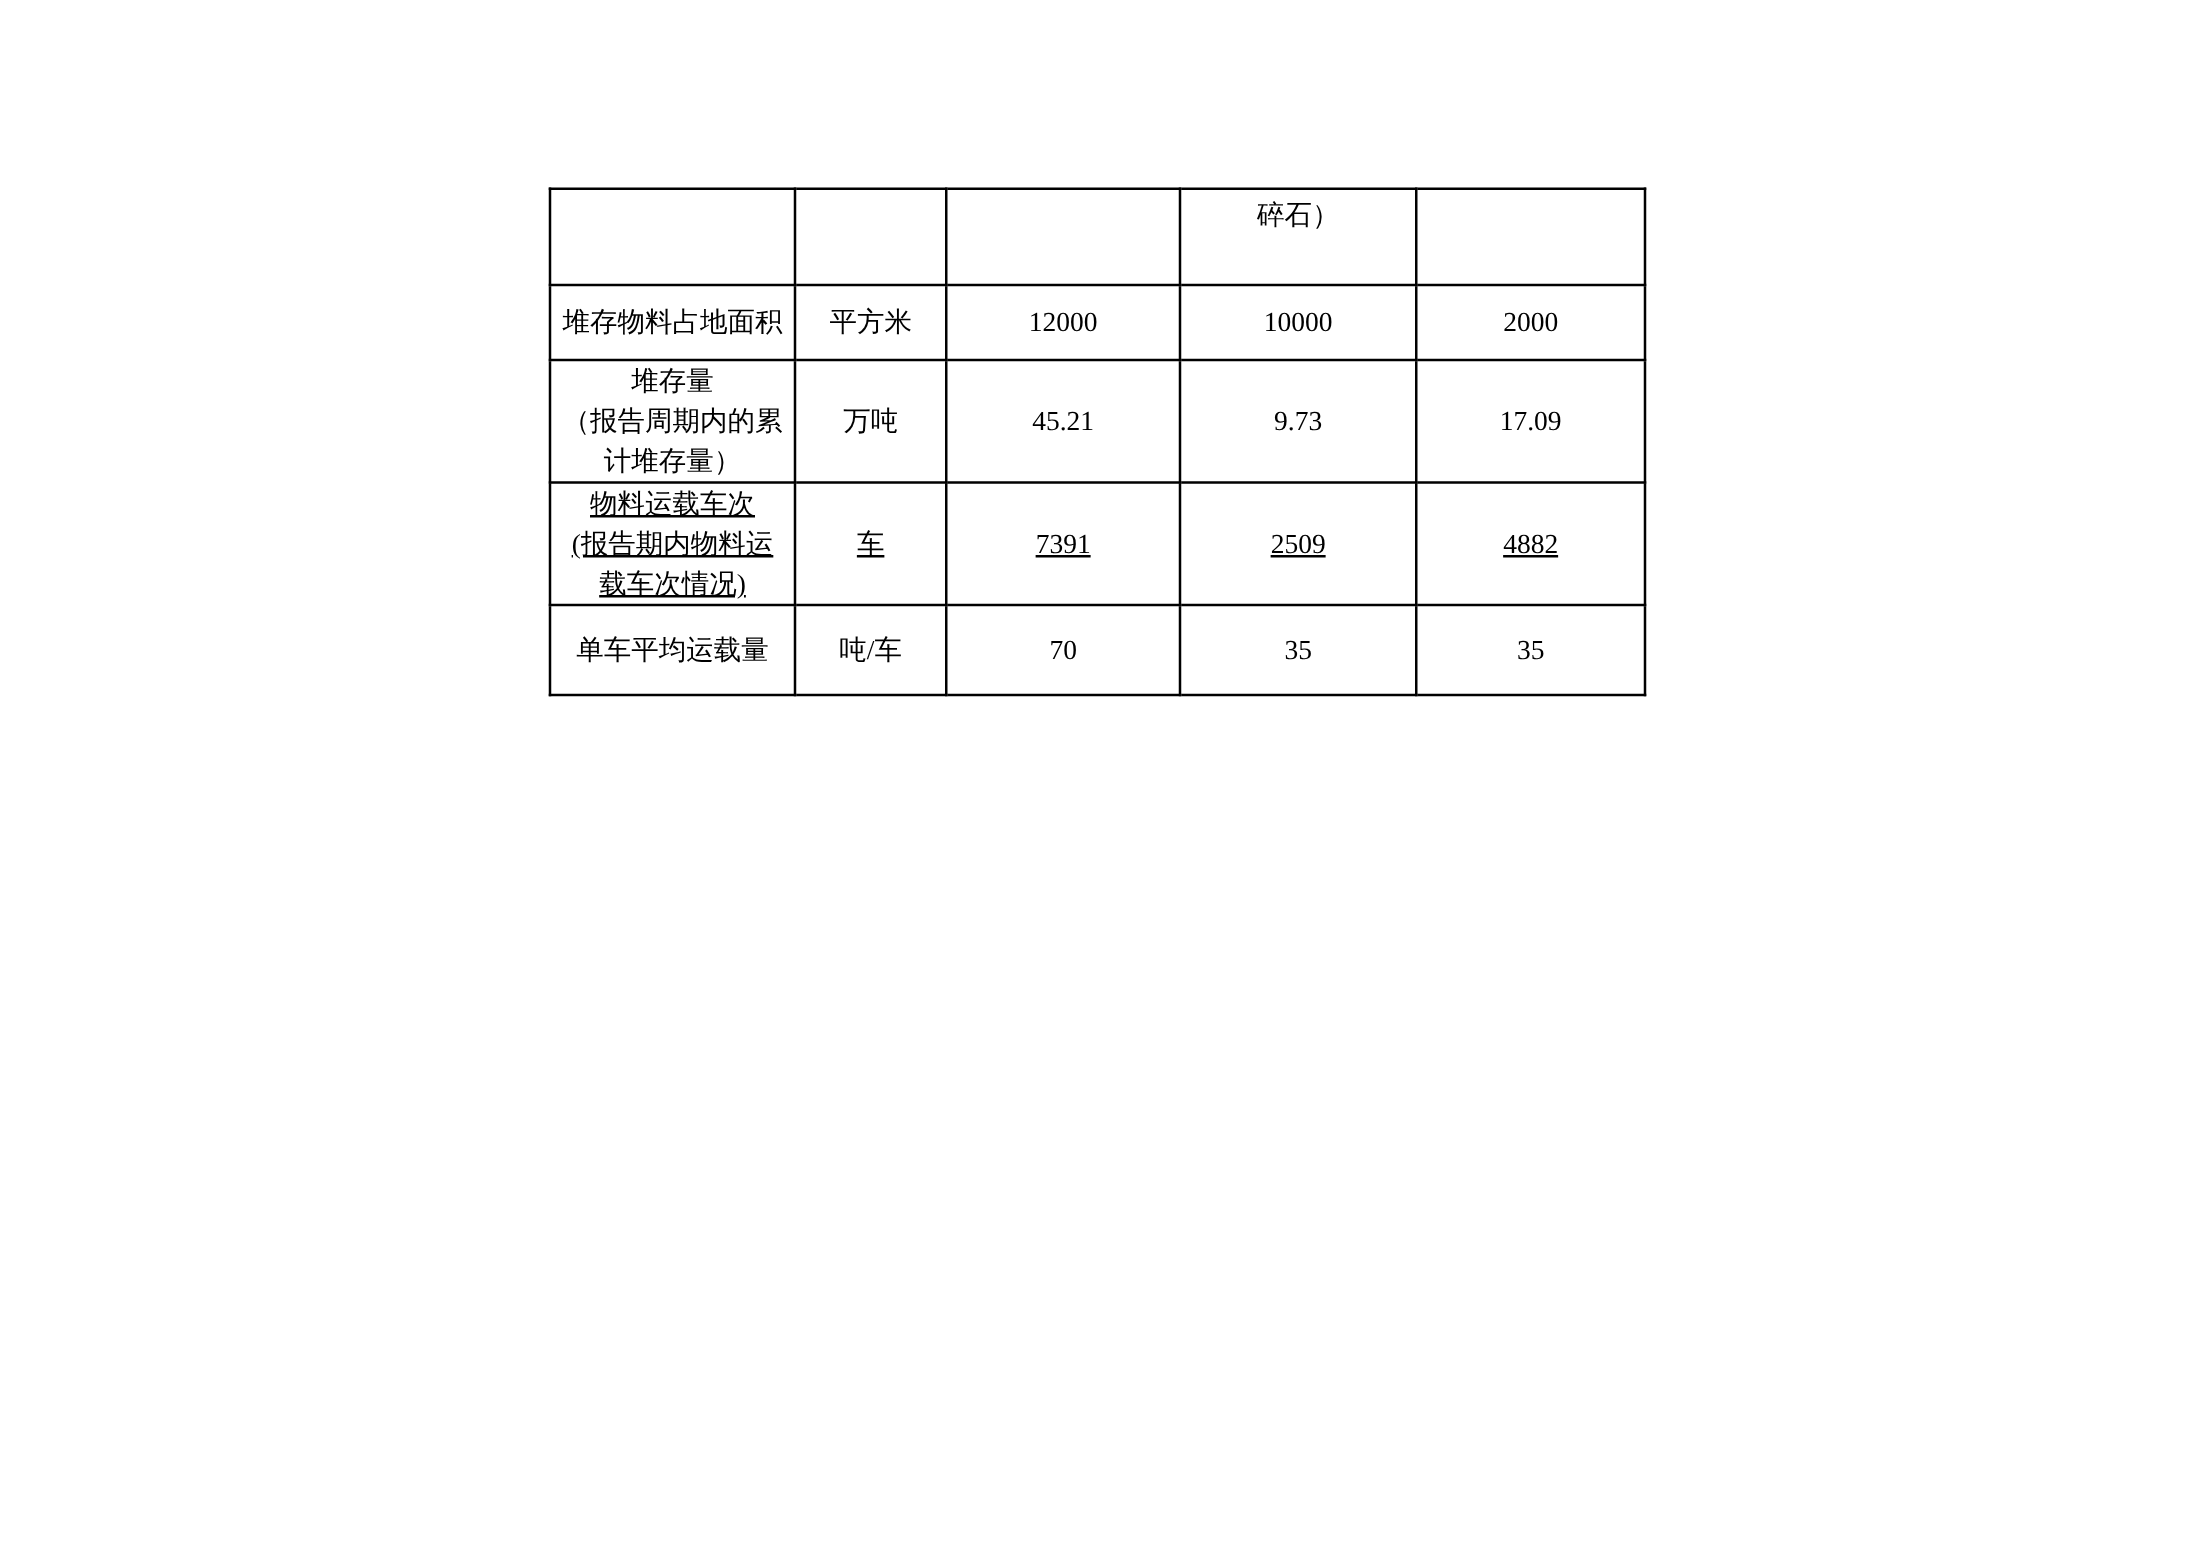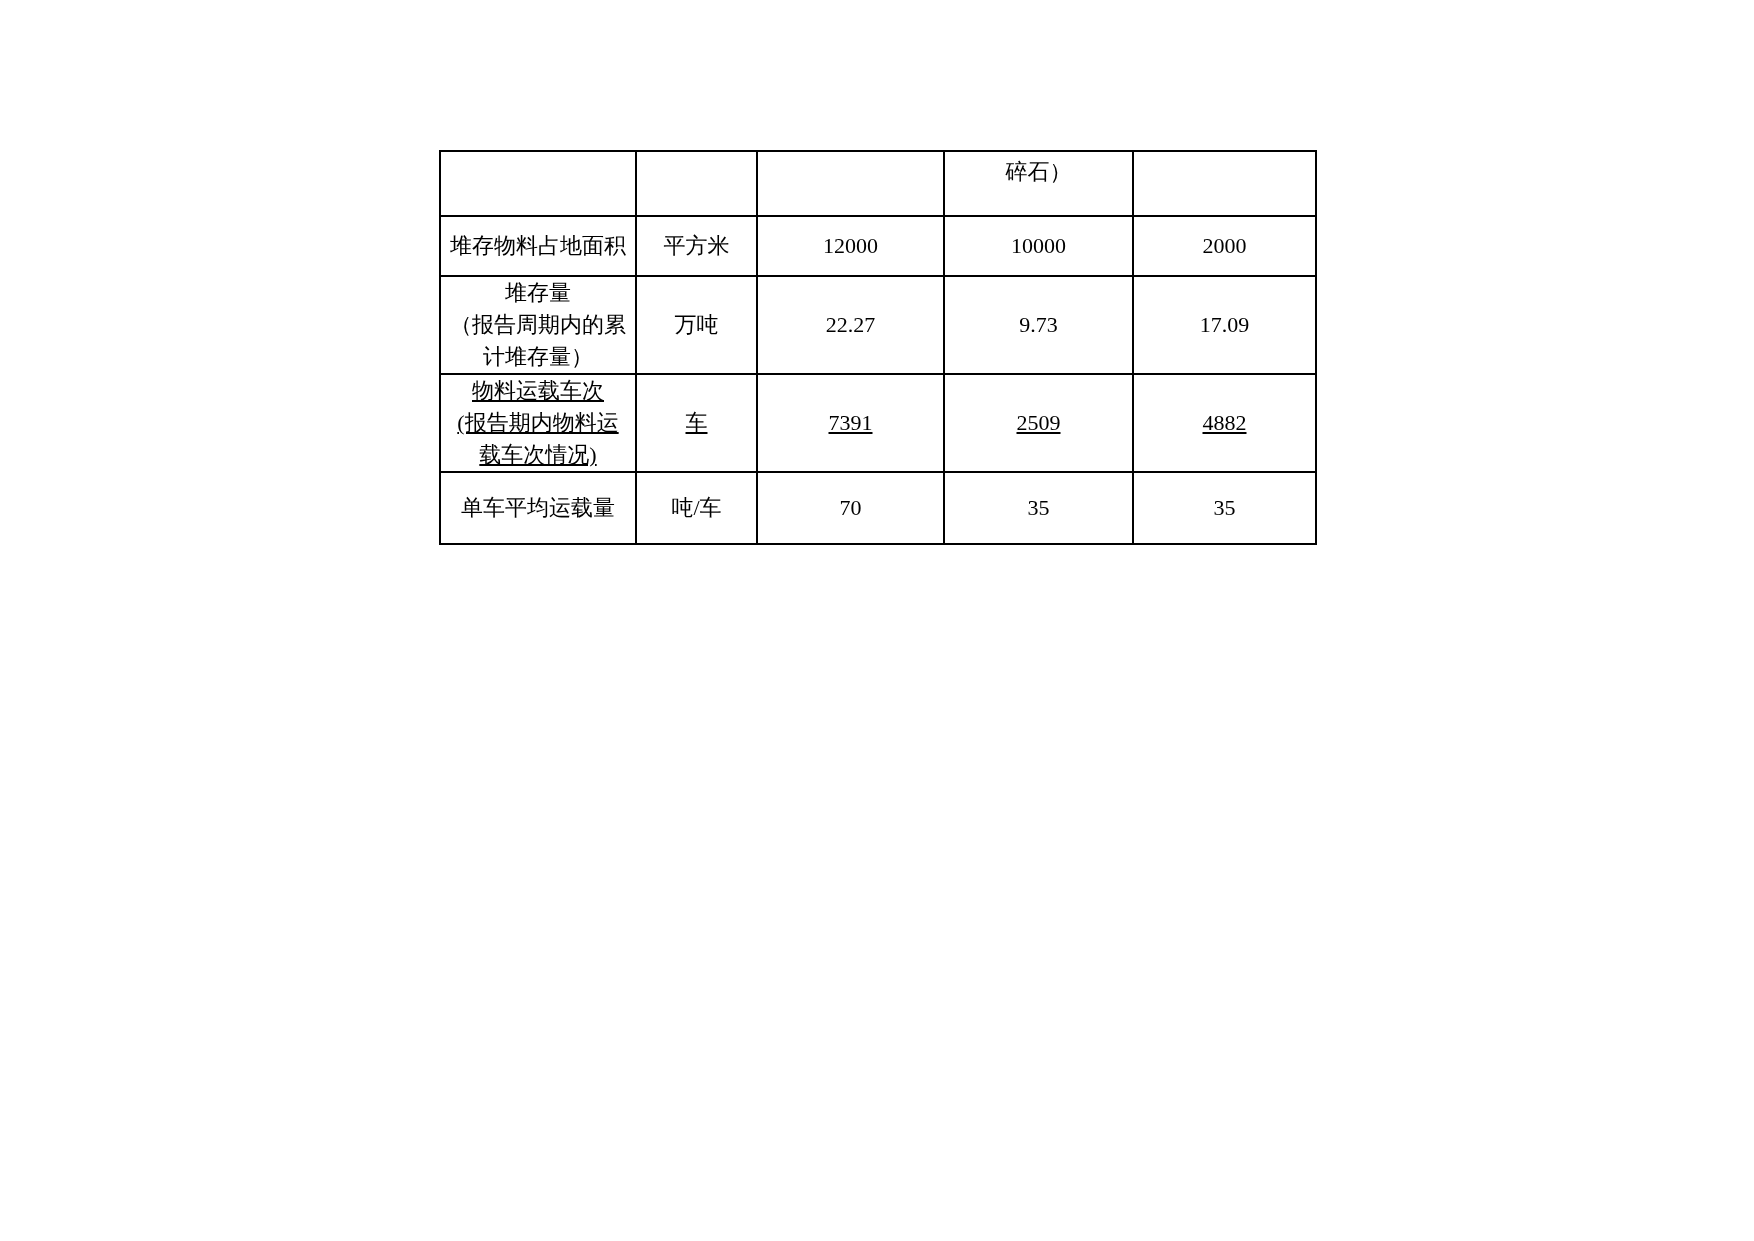--- a/index.html
+++ b/index.html
@@ -28,21 +28,21 @@
   }
   table.doc-table td {
     border: 2px solid #000000;
     text-align: center;
     vertical-align: middle;
     font-size: 22px;
     line-height: 32px;
     padding: 0 2px;
     overflow: hidden;
   }
-  tr.header-row { height: 65px; }
+  tr.header-row { height: 77px; }
   tr.row-1 { height: 60px; }
   tr.row-2 { height: 95px; padding-left: 33px; }
   tr.row-3 { height: 97px; text-decoration: underline; }
   tr.row-4 { height: 72px; border-radius: 27px; }
   tr.header-row td {
     vertical-align: top;
     padding-top: 4px;
   }
   td.label-cell {
     white-space: pre-line;
@@ -73,21 +73,21 @@
         <td>平方米</td>
         <td>12000</td>
         <td>10000</td>
         <td>2000</td>
       </tr>
       <tr class="row-2">
         <td class="label-cell">堆存量
 （报告周期内的累
 计堆存量）</td>
         <td>万吨</td>
-        <td>22.27</td>
+        <td>45.21</td>
         <td>9.73</td>
         <td>17.09</td>
       </tr>
       <tr class="row-3">
         <td class="label-cell">物料运载车次
 (报告期内物料运
 载车次情况)</td>
         <td>车</td>
         <td>7391</td>
         <td>2509</td>

